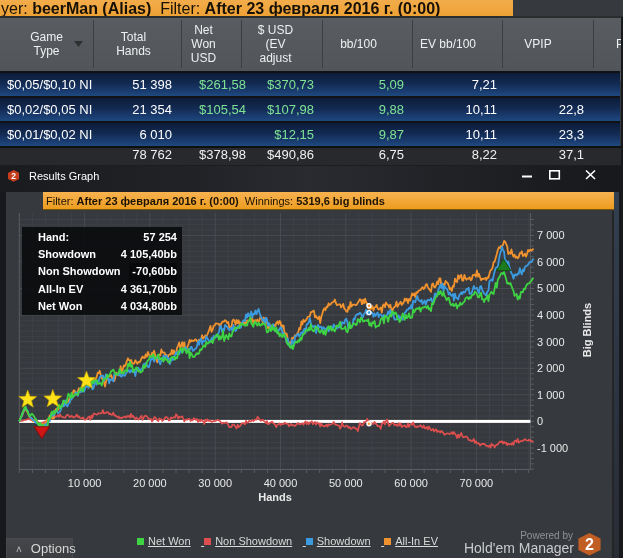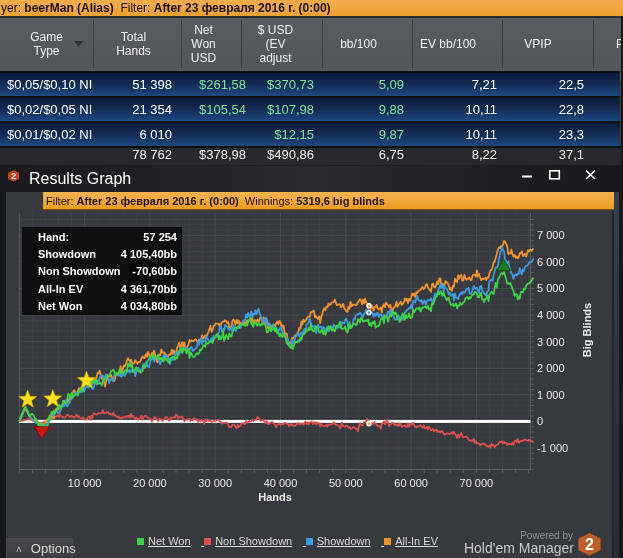--- a/index.html
+++ b/index.html
@@ -1,30 +1,30 @@
 <!DOCTYPE html>
 <html><head><meta charset="utf-8"><style>
 * { margin:0; padding:0; box-sizing:border-box; }
 body { width:623px; height:558px; font-family:"Liberation Sans",sans-serif; background:#36393d; overflow:hidden; position:relative; }
 .abs { position:absolute; }
 .al { fill:#e9e9e9; font-size:11px; font-family:"Liberation Sans",sans-serif; }
 
-#topbar { left:0; top:0; width:623px; height:17px; background:linear-gradient(180deg,#f2ac4b,#eda133); color:#161006; font-size:12px; line-height:17px; white-space:nowrap; overflow:hidden; }
+#topbar { left:0; top:0; width:513px; height:17px; background:linear-gradient(180deg,#f2ac4b,#eda133); color:#161006; font-size:16px; line-height:17px; white-space:nowrap; overflow:hidden; }
 #thead { left:0; top:17px; width:621px; height:64px; background:linear-gradient(180deg,#595c60,#505357); color:#eef0f1; font-size:12px; }
 .hc { position:absolute; top:0; height:54px; display:flex; align-items:center; justify-content:center; text-align:center; line-height:14px; }
 .hd { position:absolute; top:3px; height:48px; width:1px; background:#3c3e41; }
 .row { position:absolute; left:0; width:620px; height:25px; background:linear-gradient(180deg,#0c1c3a 0%,#122950 42%,#1a3c70 80%,#1e4a80 100%); border-top:2px solid #101216; color:#fff; font-size:13px; }
 .cell { position:absolute; top:0; height:23px; line-height:23px; text-align:right; white-space:nowrap; }
 .money { color:#7fe394; }
 #totrow { left:0; top:146px; width:621px; height:19px; background:#27292c; border-top:2px solid #0e1012; color:#f0f0f0; font-size:13px; }
 #totrow .cell { height:15px; line-height:14px; }
 
 #tbar { left:0; top:166px; width:621px; height:26px; background:linear-gradient(90deg,#1a1b1e 0%,#212226 30%,#2a2b30 50%,#212226 72%,#17181b 100%); }
 #tbar .logo { position:absolute; left:8px; top:4.3px; }
-#tbar .t { position:absolute; left:29px; top:4px; color:#fff; font-size:16px; }
+#tbar .t { position:absolute; left:29px; top:4px; color:#fff; font-size:11px; }
 #fbar { left:5px; top:192px; width:609px; height:18px; background:linear-gradient(180deg,#f7b351,#ec9c1f); color:#1c1203; font-size:11px; line-height:18px; white-space:nowrap; border-bottom:1px solid #7a5407;margin-left:38px; }
 #help { position:absolute; right:2.5px; top:2px; width:14px; height:14px; border-radius:50%; background:radial-gradient(circle at 35% 28%,#7aabee,#2257b5 72%); color:#fff; font-size:10px; font-weight:bold; text-align:center; line-height:14px; }
 
 #tip { left:22px; top:227px; width:160px; height:88px; background:rgba(8,9,11,0.88); color:#fff; font-size:11px; font-weight:bold; }
 #tip div { position:absolute; left:16px; right:5px; height:17.4px; line-height:17.4px; }
 #tip span { float:right; }
 
 #opts { left:6px; top:537.5px; width:66.5px; height:20.5px; background:linear-gradient(180deg,#45474a,#3c3e41); border:1px solid #47494d; border-bottom:none; color:#d8d8d8; font-size:13px; line-height:20px; }
 #legend { left:137px; top:534.5px; height:12px; color:#dadada; font-size:11px; line-height:12px; white-space:nowrap;text-decoration:underline; }
 .sq { display:inline-block; width:7px; height:7px; margin-right:4px; vertical-align:0px; }
@@ -61,21 +61,20 @@
   <div class="hd" style="left:593px"></div>
   <div class="hc" style="left:594px;width:27px;justify-content:flex-start;padding-left:22px">P</div>
 </div>
 <div class="row abs" style="top:71px">
   <div class="cell" style="left:7px;text-align:left">$0,05/$0,10 NI</div>
   <div class="cell" style="left:94px;width:78px">51 398</div>
   <div class="cell money" style="left:182px;width:64px">$261,58</div>
   <div class="cell money" style="left:242px;width:72px">$370,73</div>
   <div class="cell money" style="left:323px;width:81px">5,09</div>
   <div class="cell" style="left:413px;width:84px">7,21</div>
-  <div class="cell" style="left:503px;width:81px">22,5</div>
 </div>
 <div class="row abs" style="top:96px">
   <div class="cell" style="left:7px;text-align:left">$0,02/$0,05 NI</div>
   <div class="cell" style="left:94px;width:78px">21 354</div>
   <div class="cell money" style="left:182px;width:64px">$105,54</div>
   <div class="cell money" style="left:242px;width:72px">$107,98</div>
   <div class="cell money" style="left:323px;width:81px">9,88</div>
   <div class="cell" style="left:413px;width:84px">10,11</div>
   <div class="cell" style="left:503px;width:81px">22,8</div>
 </div>

